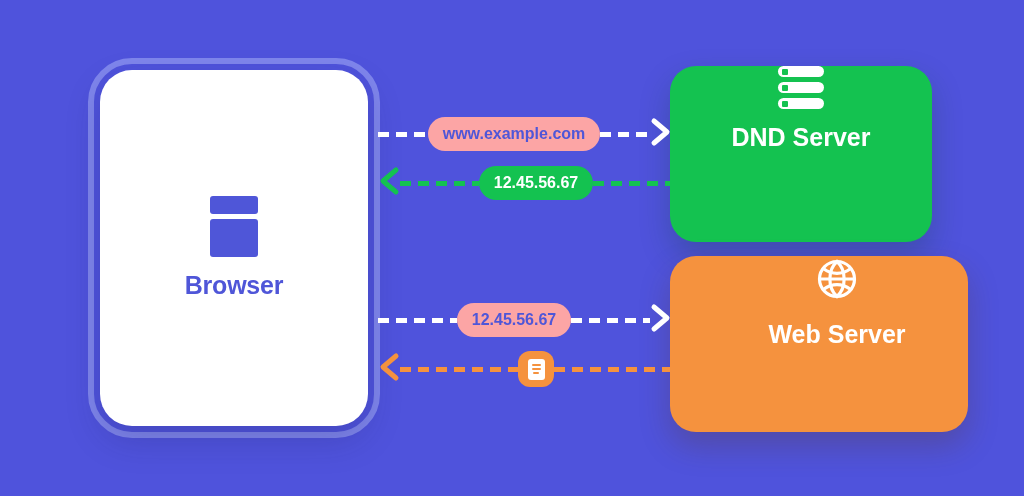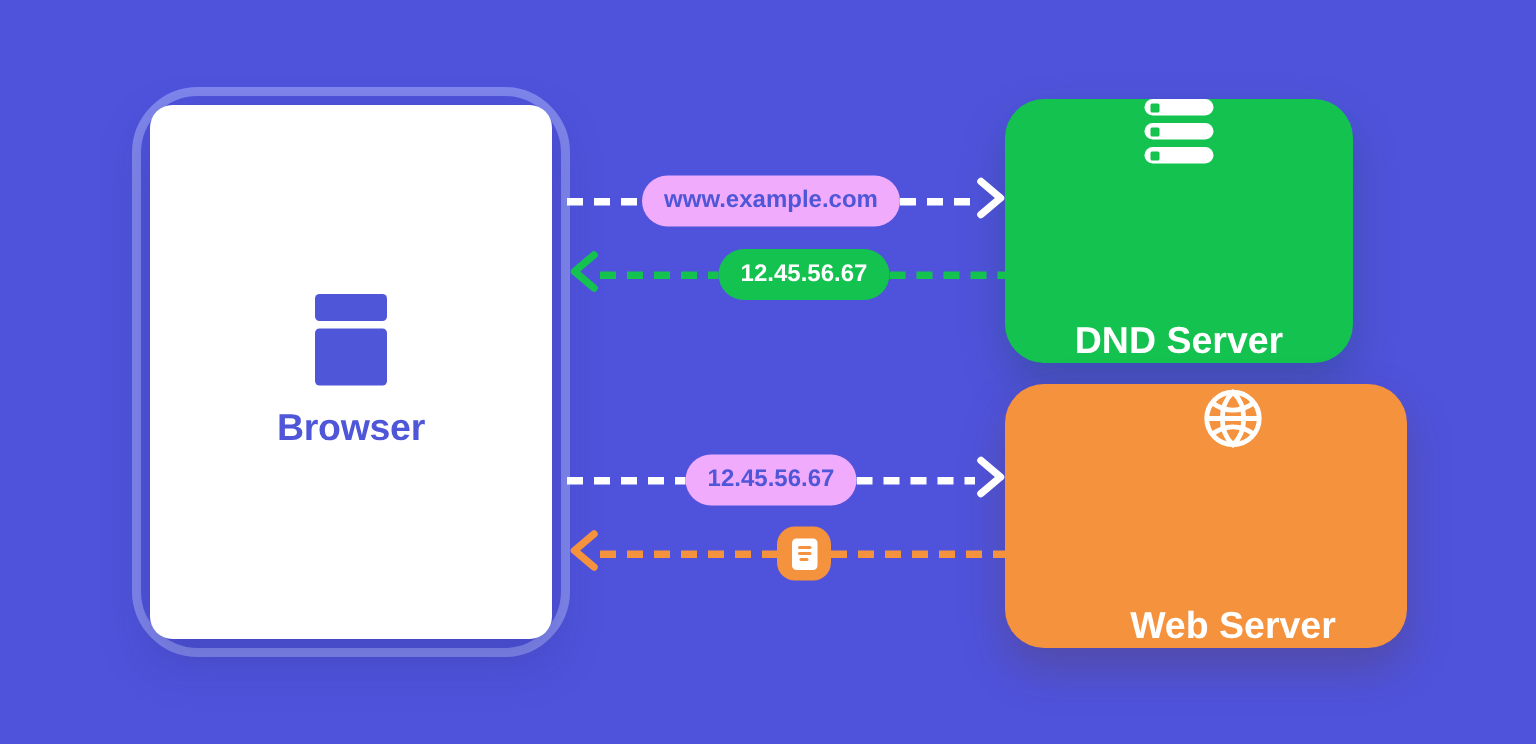--- a/index.html
+++ b/index.html
@@ -30,21 +30,21 @@
     border: 6px solid #7f86ec;
     box-sizing: border-box;
   }
   #browser-card {
     position: absolute;
     left: 100px;
     top: 70px;
     width: 268px;
     height: 356px;
     background: #ffffff;
-    border-radius: 15px;
+    border-radius: 32px;
     box-shadow: 0 14px 34px rgba(30,30,90,0.22);
     display: flex;
     flex-direction: column;
     align-items: center;
     justify-content: center;
   }
   #browser-icon {
     width: 48px;
     margin-bottom: 14px;
   }
@@ -64,26 +64,26 @@
   #browser-label {
     color: #4f56d8;
     font-size: 25px;
     font-weight: bold;
     letter-spacing: -0.2px;
   }
   
   .server-box {
     position: absolute;
     left: 670px;
-    width: 232px;
+    width: 262px;
     border-radius: 26px;
     display: flex;
     flex-direction: column;
     align-items: center;
-    justify-content: space-between;
+    justify-content: flex-start;
   }
   #dns-server-box {
     top: 66px;
     height: 176px;
     background: #14c250;
     box-shadow: 0 14px 30px rgba(20,60,40,0.25);
   }
   #web-server-box {
     top: 256px;
     height: 176px;
@@ -154,21 +154,21 @@
   
   .pill {
     flex: 0 0 auto;
     font-size: 16px;
     font-weight: bold;
     padding: 9px 15px;
     border-radius: 20px;
     white-space: nowrap;
     line-height: 1;
   }
-  .pill-white { background: #f0abfc; color: #4f56d8; }
+  .pill-white { background: #fca5a5; color: #4f56d8; }
   .pill-green { background: #14c250; color: #ffffff; }
 
   
   #doc-badge {
     flex: 0 0 auto;
     width: 36px;
     height: 36px;
     border-radius: 12px;
     background: #f5923e;
     display: flex;

